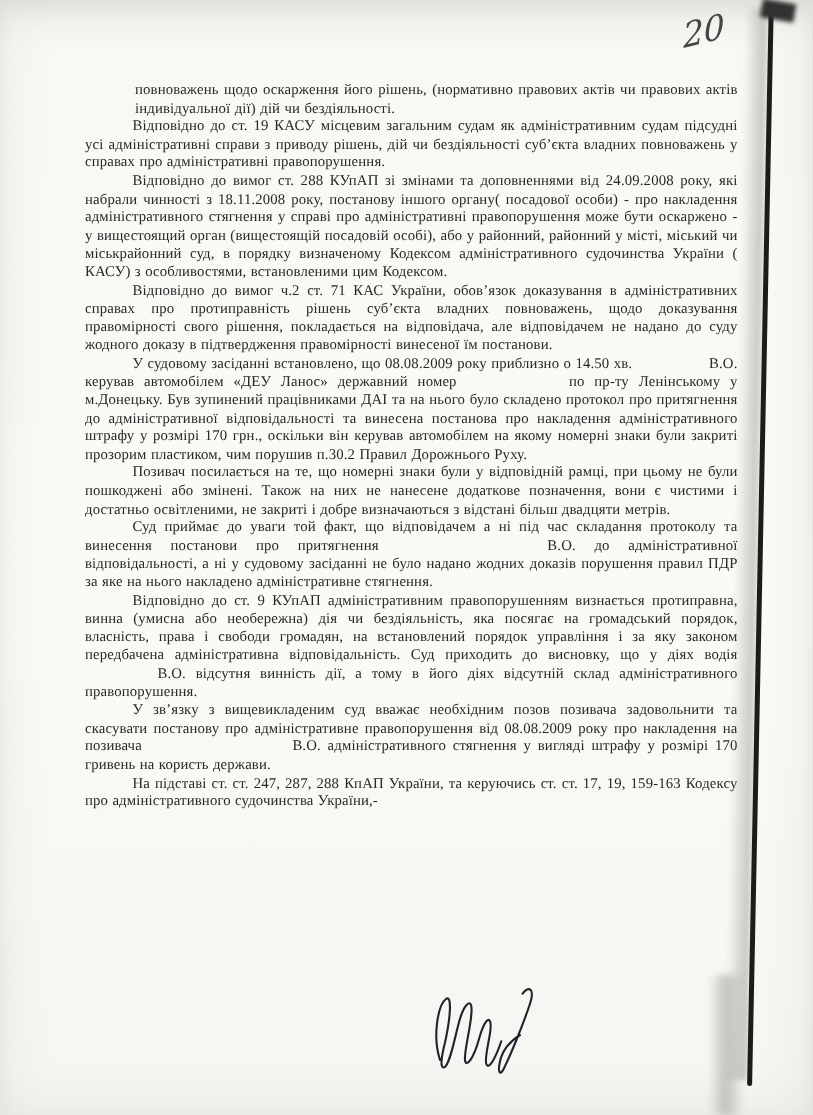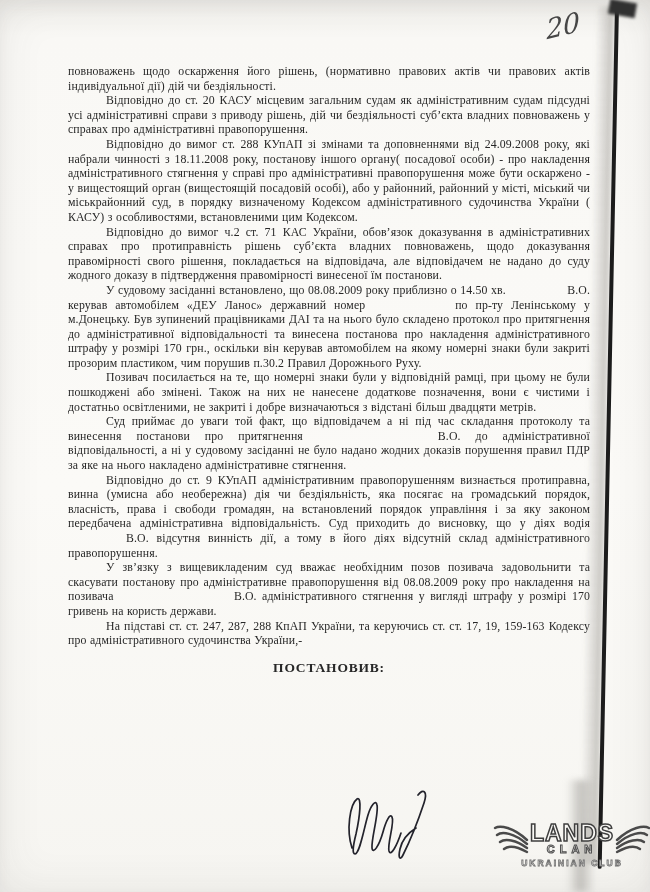--- a/index.html
+++ b/index.html
@@ -8,21 +8,21 @@
     background: linear-gradient(180deg,#f1f0ec 0%, #f9f8f5 4%, #fbfaf7 55%, #f6f5f1 100%);
     box-shadow: inset 0 0 45px rgba(70,68,62,0.09), inset 0 6px 14px rgba(70,68,62,0.05);
     font-family:"Liberation Serif", serif; color:#272727;
   }
   .doc-body {
     position:absolute; left:68px; top:64px; width:522px;
     font-size:11.8px; line-height:14.6px; text-align:justify;
     letter-spacing:0.12px; word-spacing:0.4px;
   }
   .para { margin:0; text-indent:38px; }
-  .para.no-indent { text-indent:0; }
+  .para.no-indent { text-indent:0;margin-left:40px; }
   .redact-gap { display:inline-block; height:1px; }
   .heading {
     margin:13px 0 0 0; text-indent:0; text-align:center;
     font-weight:bold; font-size:13.5px; letter-spacing:0.8px;
   }
   .page-number {
     position:absolute; left:546px; top:10px;
     font-family:"DejaVu Serif", serif; font-style:italic; font-size:27px;
     color:#464646; transform:rotate(-14deg) skewX(-12deg);
   }
@@ -71,64 +71,38 @@
 
 <div class="page">
 
   <div class="page-number">
     <span>20</span>
   </div>
 
   <div class="doc-body">
     <div id="paragraphs">
         <p class="para no-indent">повноважень щодо оскарження його рішень,  (нормативно правових актів чи правових актів індивідуальної дії) дій чи бездіяльності. </p>
-        <p class="para">Відповідно до ст. 20 КАСУ  місцевим загальним судам як адміністративним судам підсудні усі адміністративні справи з приводу рішень, дій чи бездіяльності суб’єкта владних повноважень у справах про адміністративні правопорушення. </p>
+        <p class="para">Відповідно до ст. 19 КАСУ  місцевим загальним судам як адміністративним судам підсудні усі адміністративні справи з приводу рішень, дій чи бездіяльності суб’єкта владних повноважень у справах про адміністративні правопорушення. </p>
         <p class="para">Відповідно до вимог ст. 288 КУпАП зі змінами та доповненнями від 24.09.2008 року, які набрали чинності з 18.11.2008 року, постанову іншого органу( посадової особи) - про накладення адміністративного стягнення у справі про адміністративні правопорушення може бути оскаржено - у вищестоящий орган (вищестоящій посадовій особі), або у районний, районний у місті,  міський чи міськрайонний суд, в порядку визначеному Кодексом адміністративного судочинства України ( КАСУ) з особливостями, встановленими цим Кодексом. </p>
         <p class="para">Відповідно до вимог ч.2 ст. 71 КАС України, обов’язок доказування в адміністративних справах про протиправність рішень суб’єкта владних повноважень, щодо доказування правомірності свого рішення, покладається на відповідача, але відповідачем не надано до суду жодного доказу в підтвердження правомірності винесеної їм постанови. </p>
         <p class="para">У судовому засіданні встановлено, що 08.08.2009 року приблизно о 14.50 хв. <span class="redact-gap" style="width: 58px;"></span>В.О. керував автомобілем «ДЕУ Ланос» державний номер <span class="redact-gap" style="width: 82px;"></span>по пр-ту Ленінському у м.Донецьку. Був зупинений працівниками ДАІ та на нього було складено протокол про притягнення до адміністративної відповідальності та винесена постанова про накладення адміністративного штрафу у розмірі 170 грн., оскільки він керував автомобілем на якому номерні знаки були закриті прозорим пластиком, чим порушив п.30.2 Правил Дорожнього Руху. </p>
         <p class="para">Позивач посилається на те, що  номерні знаки були у відповідній рамці, при цьому не були пошкоджені або змінені. Також на них не нанесене додаткове позначення, вони є чистими і достатньо освітленими, не закриті і добре визначаються з відстані більш двадцяти метрів. </p>
         <p class="para">Суд приймає до уваги той факт, що відповідачем а ні під час складання протоколу та винесення постанови про притягнення <span class="redact-gap" style="width: 120px;"></span>В.О. до адміністративної відповідальності, а ні у судовому засіданні не було надано жодних доказів порушення правил ПДР за яке на нього накладено адміністративне стягнення. </p>
         <p class="para">Відповідно до ст. 9 КУпАП адміністративним правопорушенням визнається протиправна, винна (умисна або необережна) дія чи бездіяльність, яка посягає на громадський порядок, власність, права і свободи громадян, на встановлений порядок управління і за яку законом передбачена адміністративна відповідальність. Суд приходить до висновку, що  у діях водія <span class="redact-gap" style="width: 58px;"></span>В.О. відсутня винність дії, а тому в його діях відсутній склад адміністративного правопорушення. </p>
         <p class="para">У зв’язку з вищевикладеним суд вважає необхідним  позов позивача задовольнити та  скасувати постанову про адміністративне  правопорушення  від 08.08.2009 року про накладення на  позивача <span class="redact-gap" style="width: 115px;"></span>В.О.  адміністративного стягнення  у вигляді  штрафу у розмірі  170 гривень  на користь держави. </p>
         <p class="para">На підставі  ст. ст. 247,  287, 288 КпАП України, та керуючись ст.  ст. 17, 19, 159-163 Кодексу про адміністративного судочинства України,- </p>
       </div>
-    <p class="heading">ПОСТАНОВИВ:</p>
   </div>
 
   <svg class="signature" width="100" height="86" viewBox="0 0 100 86">
     <g fill="none" stroke="#23232c" stroke-width="1.7" stroke-linecap="round">
       <path d="M14,60 C8,42 12,16 19,11 C24,8 22,28 18,46 C15,58 14,66 17,66 C22,65 26,40 30,27 C33,17 38,11 39,17 C41,25 33,52 34,60 C35,67 41,58 45,44 C48,33 52,25 54,29 C57,34 49,56 51,63 C53,69 59,57 63,45"></path>
       <path d="M80,7 C85,0 90,3 86,15 C80,33 70,57 65,67 C62,73 60,70 62,61 C64,52 70,45 78,40"></path>
     </g>
   </svg>
 
   <div class="scan-band"></div>
   <div class="scan-line"></div>
   <div class="scan-blob"></div>
   <div class="smudge-bottom"></div>
 
-  <div class="logo">
-    <div class="logo-row">
-      <svg class="wing" width="36" height="30" viewBox="0 0 36 30">
-        <g fill="none" stroke="#4a4a4a" stroke-width="2.4" stroke-linecap="round">
-          <path d="M34,16 C20,3 7,1 2,4"></path>
-          <path d="M34,20 C21,9 9,7 4,11"></path>
-          <path d="M34,24 C23,16 12,14 7,18"></path>
-          <path d="M34,28 C25,23 16,21 11,25"></path>
-        </g>
-      </svg>
-      <div class="logo-words">
-        <div class="logo-title">LANDS</div>
-        <div class="logo-sub">CLAN</div>
-      </div>
-      <svg class="wing" width="36" height="30" viewBox="0 0 36 30" style="transform:scaleX(-1)">
-        <g fill="none" stroke="#4a4a4a" stroke-width="2.4" stroke-linecap="round">
-          <path d="M34,16 C20,3 7,1 2,4"></path>
-          <path d="M34,20 C21,9 9,7 4,11"></path>
-          <path d="M34,24 C23,16 12,14 7,18"></path>
-          <path d="M34,28 C25,23 16,21 11,25"></path>
-        </g>
-      </svg>
-    </div>
-    <div class="logo-caption">UKRAINIAN CLUB</div>
-  </div>
 
 </div>
 
 </body></html>

